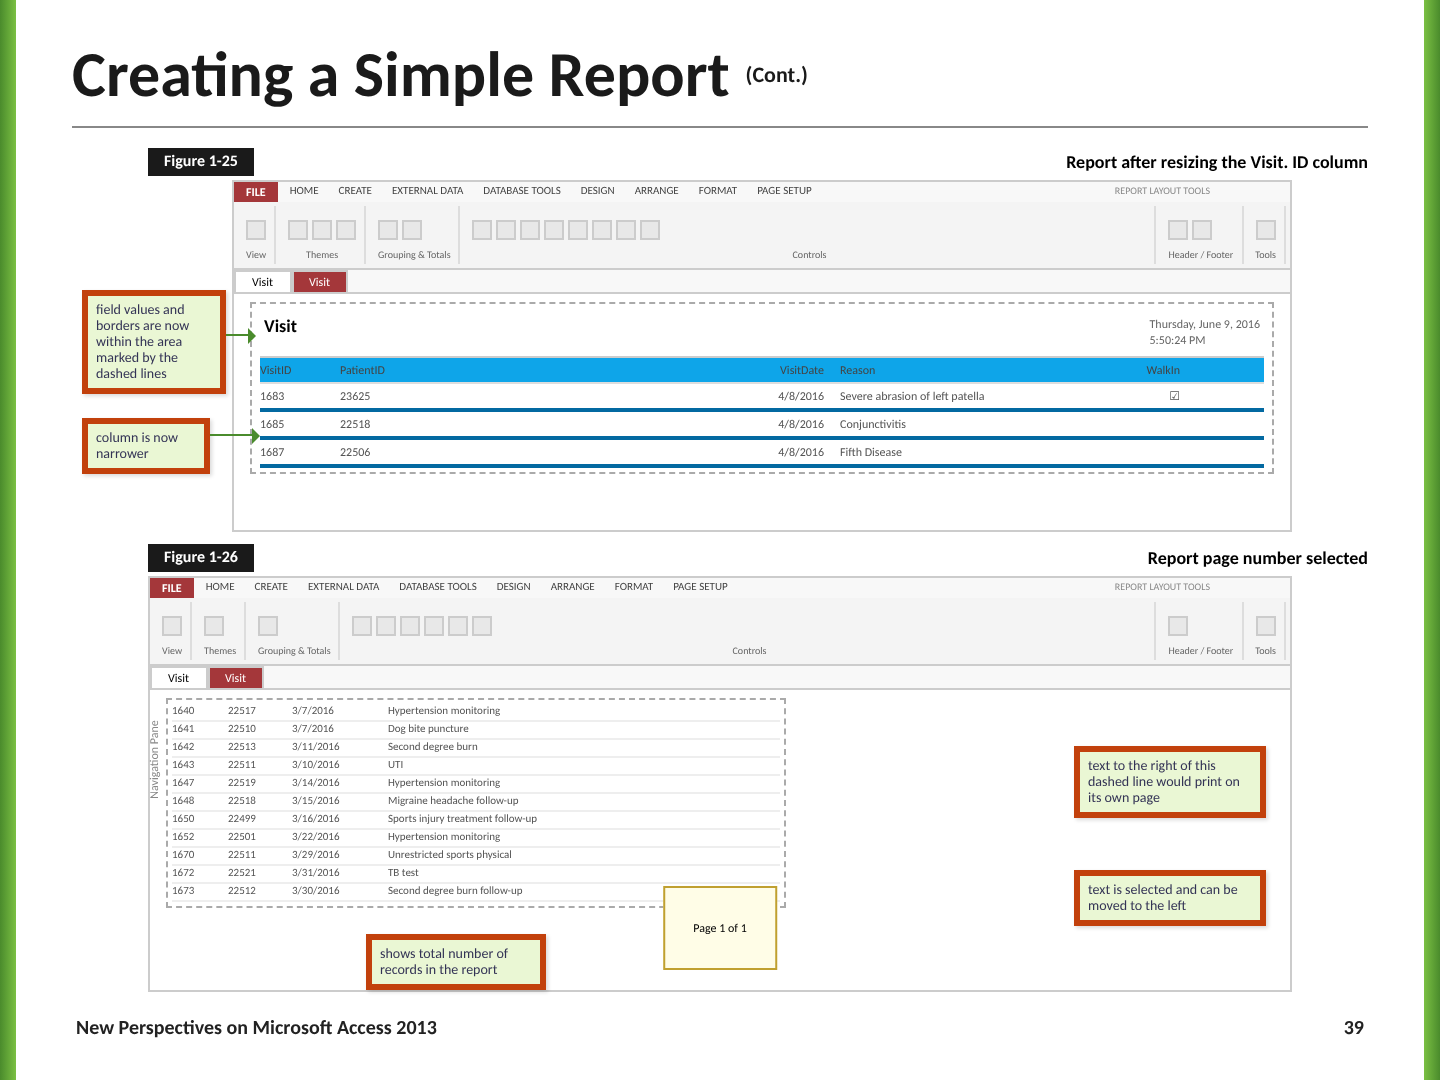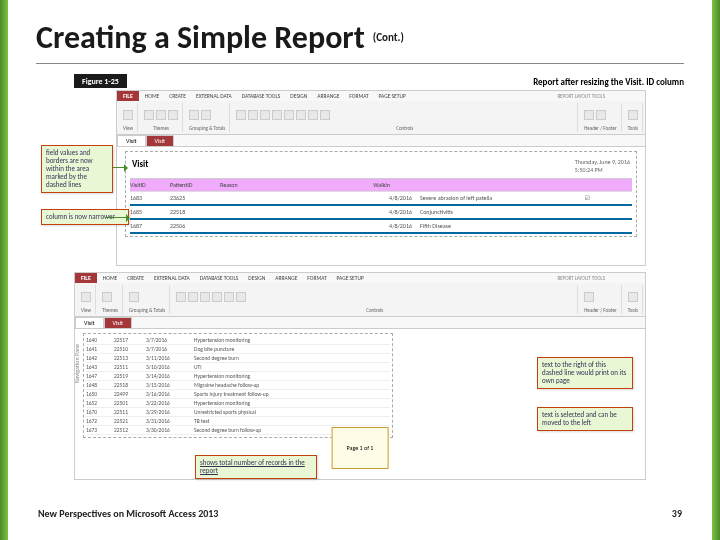--- a/index.html
+++ b/index.html
@@ -26,30 +26,30 @@
   .ribbon-group .grp-icons { flex: 1; display: flex; gap: 2px; align-items: center; flex-wrap: wrap; }
   .grp-icons .ico { width: 10px; height: 10px; background: #e8e8e8; border: 1px solid #ccc; }
   .ribbon-group .grp-label { font-size: 5px; text-align: center; }
   .tabs-row { height: 12px; background: #f8f8f8; display: flex; align-items: flex-end; gap: 0; border-bottom: 1px solid #ccc; }
   .doc-tab { font-size: 6px; padding: 1px 8px; border: 1px solid #ccc; border-bottom: none; background: #fff; }
   .doc-tab.on { background: #a4373a; color: #fff; }
   .report-area { background: #fff; padding: 4px 8px 4px 8px; height: 116px; position: relative; }
   .report-dashed { border: 1px dashed #aaa; padding: 2px 4px; }
   .report-title-bar { display: flex; justify-content: space-between; font-size: 9px; font-weight: 700; padding: 4px 2px; border-bottom: 1px solid #ccc; }
   .report-title-bar .date { font-size: 6px; font-weight: 400; color: #666; }
-  .col-hdr { display: flex; gap: 0; font-size: 6px; color: #444; border-bottom: 1px solid #ddd; padding: 2px 0; background: #f0abfc; }
+  .col-hdr { display: flex; gap: 0; font-size: 6px; color: #444; border-bottom: 1px solid #ddd; padding: 2px 0; background: #0ea5e9; }
   .col-hdr span { flex: none; }
   .tbl-row { display: flex; gap: 0; font-size: 6px; color: #555; padding: 2px 0; border-bottom: 2px solid #0369a1; }
   .tbl-row span { flex: none; }
   .c-vid { width: 40px; }
   .c-pid { width: 50px; }
   .c-vd  { width: 200px; text-align: right; padding-right: 8px; }
   .c-rsn { width: 130px; }
   .c-vin { width: 40px; text-align: right; }
-  .callout { position: absolute; background: #eaf7d4; border: 1px solid #c2410c; font-size: 7px; padding: 3px 4px; color: #335; line-height: 1.15; box-shadow: 1px 1px 2px rgba(0,0,0,0.15); }
+  .callout { position: absolute; background: #eaf7d4; border: 3px solid #c2410c; font-size: 7px; padding: 3px 4px; color: #335; line-height: 1.15; box-shadow: 1px 1px 2px rgba(0,0,0,0.15); }
   .arrow-green { position: absolute; height: 0; border-top: 1.5px solid #4a8b2c; }
   .arrow-green::after { content: ""; position: absolute; right: -5px; top: -4px; border: 4px solid transparent; border-left-color: #4a8b2c; }
   .footer { position: absolute; bottom: 20px; left: 30px; right: 30px; display: flex; justify-content: space-between; font-size: 10px; color: #222; font-weight: 600; }
   .report-area2 { background: #fff; height: 148px; position: relative; padding: 2px 8px; }
   .rows2 { border: 1px dashed #aaa; padding: 2px; margin-top: 2px; width: 310px; }
   .rows2 .tbl-row2 { display: flex; font-size: 5.5px; color: #555; border-bottom: 1px solid #eee; padding: 1px 0; }
   .tbl-row2 span:nth-child(1){ width: 28px; }
   .tbl-row2 span:nth-child(2){ width: 32px; }
   .tbl-row2 span:nth-child(3){ width: 48px; }
   .tbl-row2 span:nth-child(4){ width: 180px; }
@@ -145,20 +145,21 @@
       </div>
       <div class="report-area">
         <div class="report-dashed">
           <div class="report-title-bar">
             <span>Visit</span>
             <span class="date"><span>Thursday, June 9, 2016</span><br><span>5:50:24 PM</span></span>
           </div>
           <div class="col-hdr">
             <span class="c-vid">VisitID</span>
             <span class="c-pid">PatientID</span>
+            <span class="c-vd">VisitDate</span>
             <span class="c-rsn">Reason</span>
             <span class="c-vin">WalkIn</span>
           </div>
           <div id="rows1">
               <div class="tbl-row">
                 <span class="c-vid">1683</span>
                 <span class="c-pid">23625</span>
                 <span class="c-vd">4/8/2016</span>
                 <span class="c-rsn">Severe abrasion of left patella</span>
                 <span class="c-vin">☑</span>
@@ -176,24 +177,28 @@
                 <span class="c-vd">4/8/2016</span>
                 <span class="c-rsn">Fifth Disease</span>
                 <span class="c-vin"></span>
               </div>
             </div>
         </div>
       </div>
 
       <div class="callout" style="left:-76px; top:54px; width:72px;">field values and borders are now within the area marked by the dashed lines</div>
       <div class="arrow-green" style="left:-4px; top:76px; width:14px;"></div>
-      <div class="callout" style="left:-76px; top:118px; width:88px;">column is now narrower</div>
+      <div class="callout" style="left:-76px; top:118px; width:64px;">column is now narrower</div>
       <div class="arrow-green" style="left:-12px; top:126px; width:24px;"></div>
     </div>
 
+    <div class="fig-caption" style="margin-top:4px">
+      <span class="fig-label">Figure 1-26</span>
+      <span class="fig-text">Report page number selected</span>
+    </div>
 
     <div class="app-shell2">
       <div class="ribbon-top">
         <span class="file-tab">FILE</span>
         <div class="ribbon-tabs">
           <span>HOME</span>
           <span>CREATE</span>
           <span>EXTERNAL DATA</span>
           <span>DATABASE TOOLS</span>
           <span>DESIGN</span>
@@ -316,22 +321,22 @@
             <div class="tbl-row2">
               <span>1673</span>
               <span>22512</span>
               <span>3/30/2016</span>
               <span>Second degree burn follow-up</span>
             </div>
           </div>
         <div class="page-footer">Page 1 of 1</div>
 
         <div class="callout" style="right:12px; top:28px; width:96px;">text to the right of this dashed line would print on its own page</div>
-        <div class="callout" style="right:12px; top:78px; width:96px;margin-left:27px;">text is selected and can be moved to the left</div>
-        <div class="callout" style="left:120px; bottom:-2px; width:122px;text-decoration:underline;">shows total number of records in the report</div>
+        <div class="callout" style="right:12px; top:90px; width:96px;margin-left:27px;">text is selected and can be moved to the left</div>
+        <div class="callout" style="left:108px; bottom:-2px; width:90px;">shows total number of records in the report</div>
       </div>
     </div>
 
   </div>
 
   <div class="footer">
     <span>New Perspectives on Microsoft Access 2013</span>
     <span>39</span>
   </div>
 </div>

